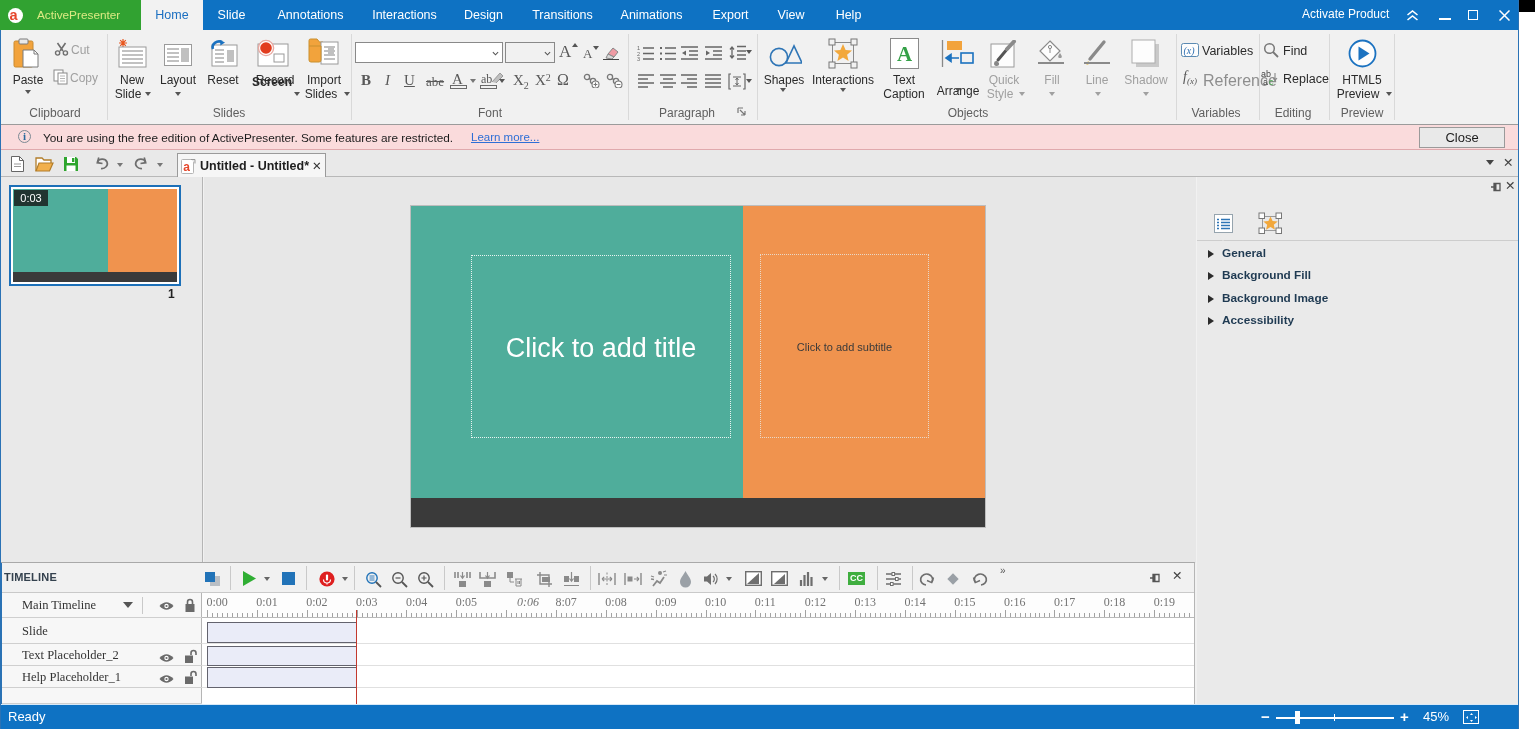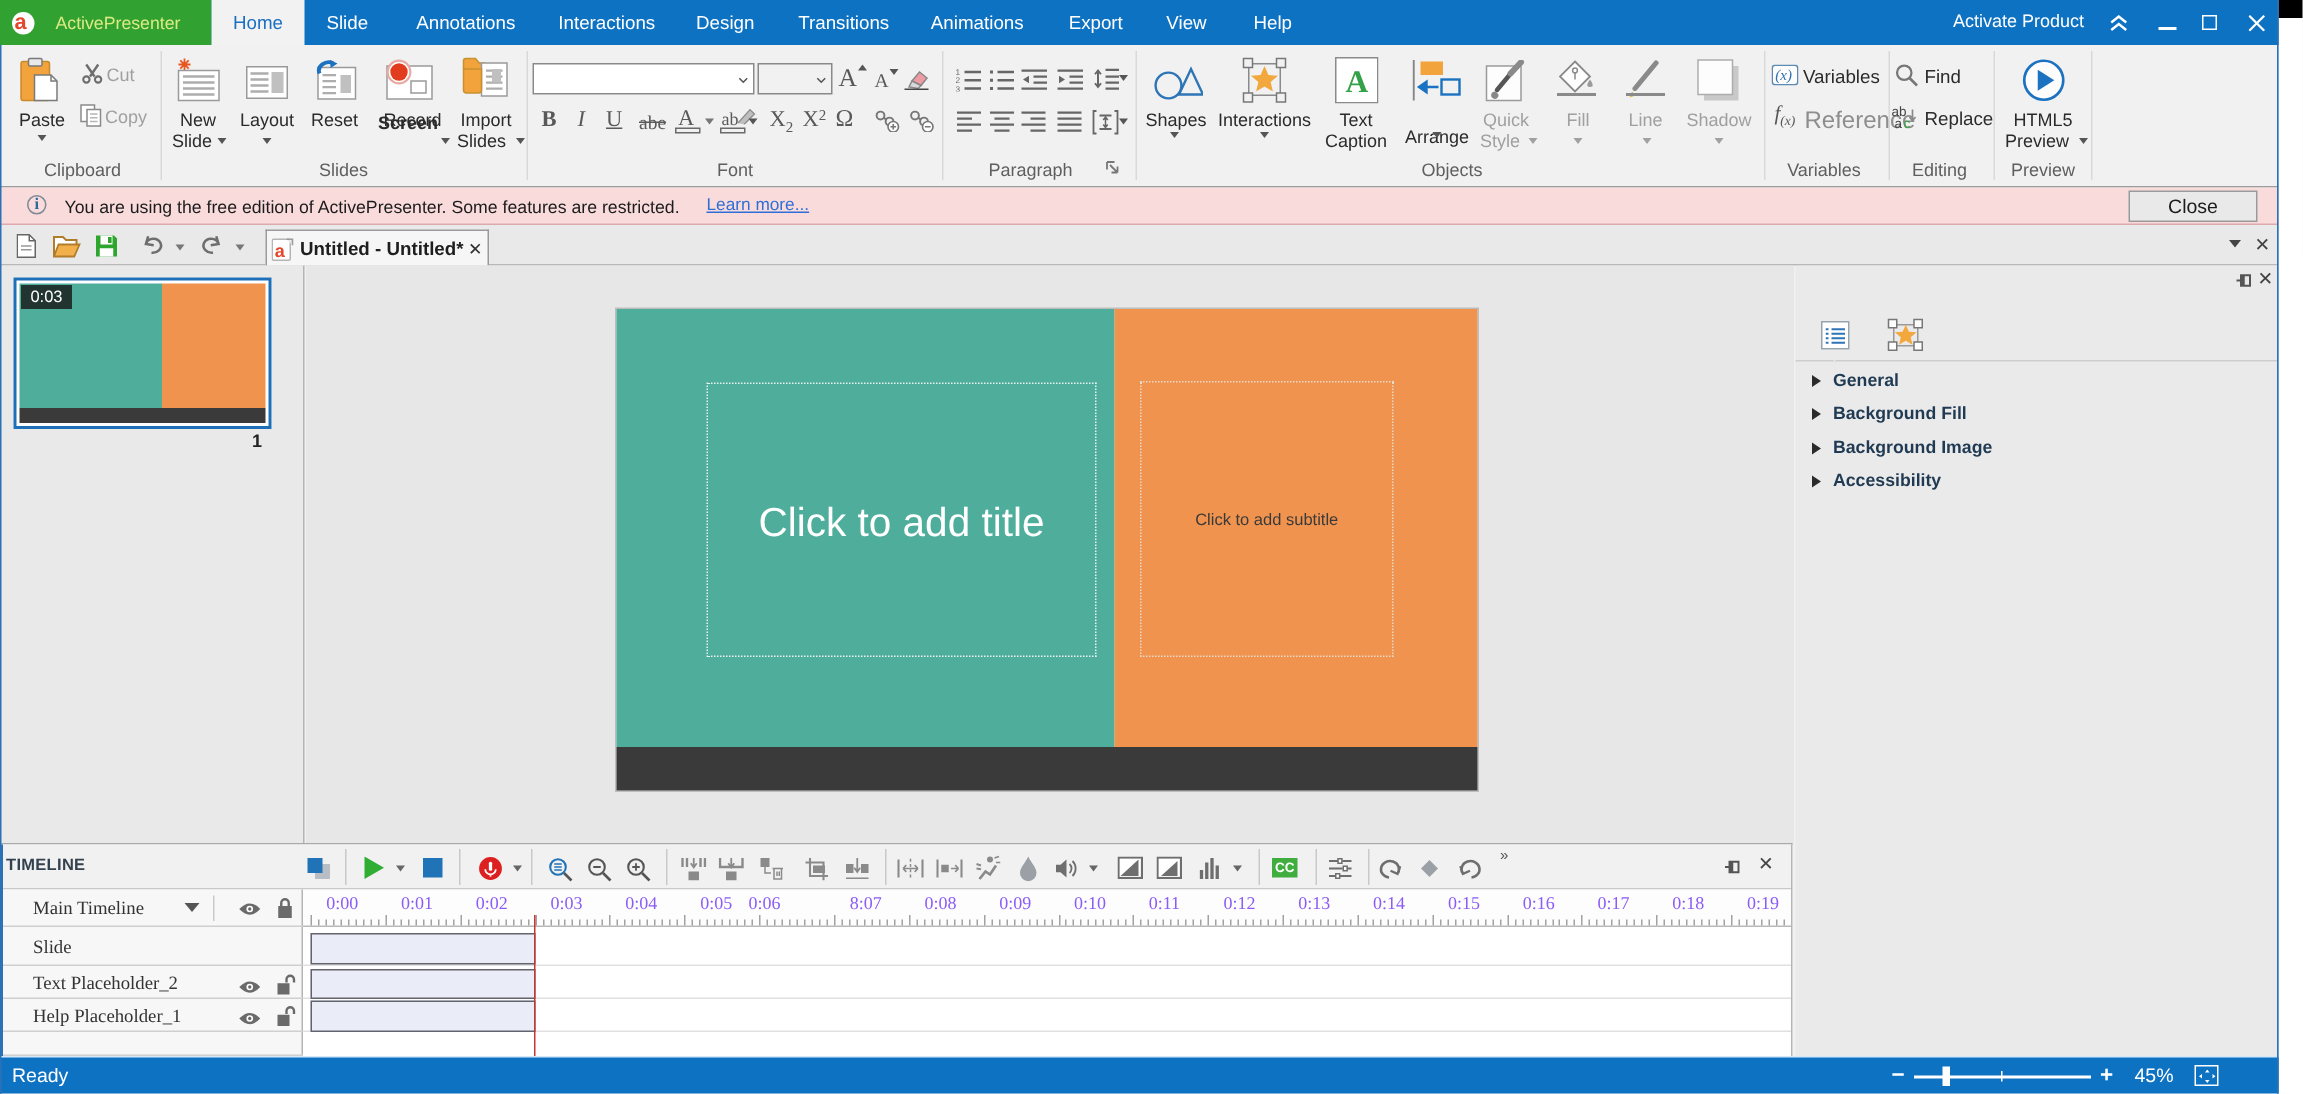--- a/index.html
+++ b/index.html
@@ -59,21 +59,21 @@
 #prophead .t { position:absolute; left:5px; top:3px; font-size:10.8px; font-weight:bold; color:#3d5166; letter-spacing:0.1px; }
 .propitem { position:absolute; left:11px; font-size:11.8px; font-weight:bold; color:#1f3a52; }
 .propitem .tri { display:inline-block; width:0; height:0; border-left:6px solid #2b2b2b; border-top:4.5px solid transparent; border-bottom:4.5px solid transparent; margin-right:8px; vertical-align:-1px; }
 
 #timeline { position:absolute; left:0; top:562px; width:1195px; height:143px; background:#fff; border-top:1px solid #a9a9a9; border-right:1px solid #b5b5b5; }
 #tlhead { position:absolute; left:0; top:0; width:1194px; height:30px; background:#f1f1f1; border-bottom:1px solid #c9c9c9; }
 #tlhead .t { position:absolute; left:4px; top:8px; font-size:11px; font-weight:bold; color:#34414e; letter-spacing:0.2px; }
 #tlleft { position:absolute; left:0; top:30px; width:202px; height:112px; background:#f7f7f7; border-right:1px solid #b5b5b5; }
 .tlrow { position:absolute; left:0; width:202px; border-bottom:1px solid #cfcfcf; font-family:"Liberation Serif",serif; font-size:12.5px; color:#333; }
 #ruler { position:absolute; left:202px; top:30px; width:992px; height:25px; background:#fdfdfd; border-bottom:1px solid #b9b9b9; font-family:"Liberation Serif",serif; }
-.rlbl { position:absolute; top:2px; font-size:12px; color:#8b5cf6;margin-left:11px; }
+.rlbl { position:absolute; top:2px; font-size:12px; color:#737373; }
 .tick { position:absolute; background:#a2a2a2; width:1px; }
 #tracks { position:absolute; left:202px; top:56px; width:992px; height:86px; background:#fff; }
 .trow { position:absolute; left:0; width:992px; border-bottom:1px solid #e0e0e0; }
 .bar { position:absolute; left:5px; width:150px; background:#eaecf8; border:1px solid #63636e; }
 #playhead { position:absolute; left:356px; top:47px; width:1px; height:94px; background:#c3392e; }
 
 #status { position:absolute; left:0; top:704px; width:1519px; height:25px; background:#0e72c3; border-top:1px solid #d7e9f8; color:#fff; }
 #status .ready { position:absolute; left:8px; top:4px; font-size:13px; }
 svg { display:block; }
 </style></head>
@@ -709,21 +709,21 @@
       <div class="tick" style="left:254.25px;top:17px;height:7px;"></div>
       <div class="tick" style="left:259.235px;top:20px;height:4px;"></div>
       <div class="tick" style="left:264.22px;top:20px;height:4px;"></div>
       <div class="tick" style="left:269.205px;top:20px;height:4px;"></div>
       <div class="tick" style="left:274.19px;top:20px;height:4px;"></div>
       <div class="tick" style="left:279.175px;top:20px;height:4px;"></div>
       <div class="tick" style="left:284.16px;top:20px;height:4px;"></div>
       <div class="tick" style="left:289.145px;top:20px;height:4px;"></div>
       <div class="tick" style="left:294.13px;top:20px;height:4px;"></div>
       <div class="tick" style="left:299.115px;top:20px;height:4px;"></div>
-      <span class="rlbl" style="left:286px;">0:06</span>
+      <span class="rlbl" style="left:315px;font-style:italic;">0:06</span>
       <div class="tick" style="left:304.1px;top:17px;height:7px;"></div>
       <div class="tick" style="left:309.08500000000004px;top:20px;height:4px;"></div>
       <div class="tick" style="left:314.07000000000005px;top:20px;height:4px;"></div>
       <div class="tick" style="left:319.055px;top:20px;height:4px;"></div>
       <div class="tick" style="left:324.04px;top:20px;height:4px;"></div>
       <div class="tick" style="left:329.02500000000003px;top:20px;height:4px;"></div>
       <div class="tick" style="left:334.01000000000005px;top:20px;height:4px;"></div>
       <div class="tick" style="left:338.995px;top:20px;height:4px;"></div>
       <div class="tick" style="left:343.98px;top:20px;height:4px;"></div>
       <div class="tick" style="left:348.96500000000003px;top:20px;height:4px;"></div>

